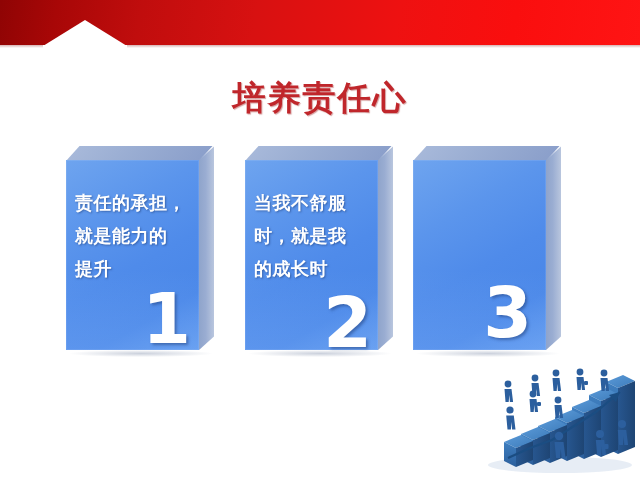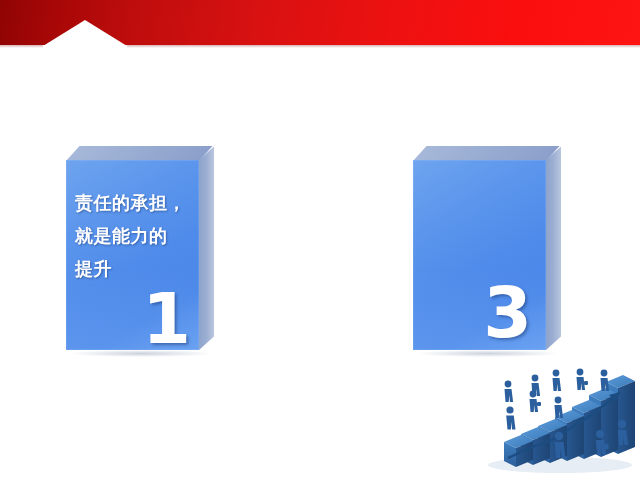--- a/index.html
+++ b/index.html
@@ -189,34 +189,45 @@
 </head>
 <body>
 
 <div id="slide">
 
   <div class="banner"></div>
   <div class="banner-shadow"></div>
   <div class="banner-notch"></div>
   <div class="banner-notch-base"></div>
 
+  <div class="title">培养责任心</div>
 
   <div class="boxes">
 
     <div class="box box-1">
       <div class="box-shadow"></div>
       <div class="face-top"></div>
       <div class="face-right"></div>
       <div class="face-front"></div>
       <div class="box-text">责任的承担，
 就是能力的
 提升</div>
       <div class="box-num">1</div>
     </div>
 
+    <div class="box box-2">
+      <div class="box-shadow"></div>
+      <div class="face-top"></div>
+      <div class="face-right"></div>
+      <div class="face-front"></div>
+      <div class="box-text">当我不舒服
+时，就是我
+的成长时</div>
+      <div class="box-num">2</div>
+    </div>
 
     <div class="box box-3">
       <div class="box-shadow"></div>
       <div class="face-top"></div>
       <div class="face-right"></div>
       <div class="face-front"></div>
       <div class="box-num">3</div>
     </div>
 
   </div>

